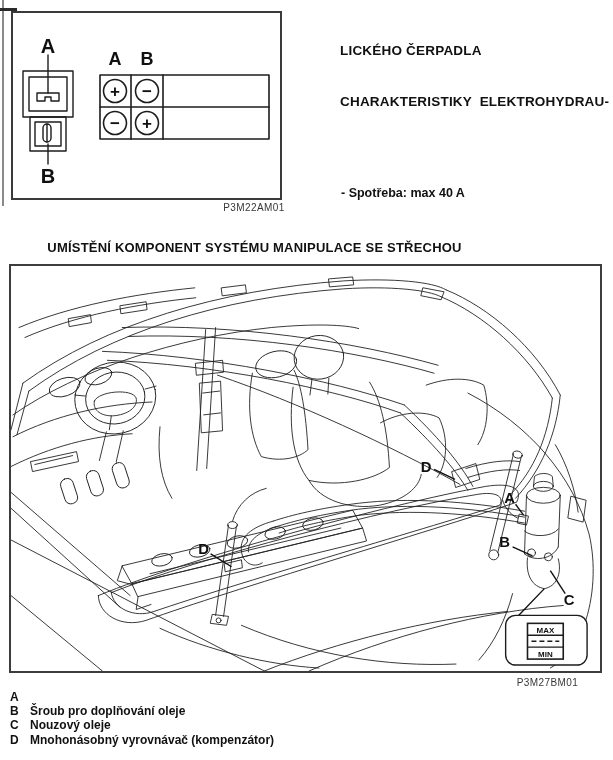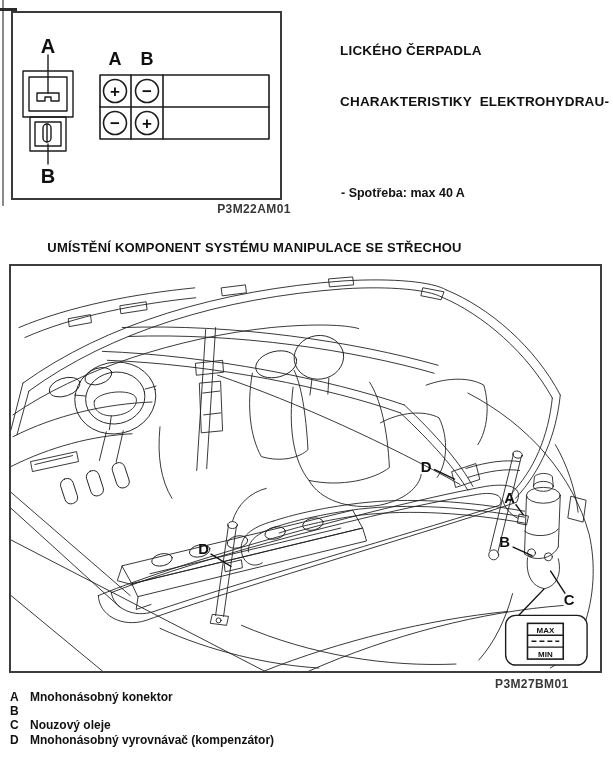--- a/index.html
+++ b/index.html
@@ -5,23 +5,23 @@
   html,body{margin:0;padding:0;background:#fff;}
   body{width:613px;height:760px;position:relative;overflow:hidden;
        font-family:"Liberation Sans", sans-serif;color:#111;}
   .abs{position:absolute;}
   
   .edge-line{left:2px;top:0;width:2px;height:206px;background:#8a8a8a;}
   .corner-mark{left:0;top:8px;width:17px;height:3px;background:#2a2a2a;}
   
   .connector-box{left:11px;top:11px;width:271px;height:189px;
     border:2px solid #3a3a3a;box-sizing:border-box;background:#fff;}
-  .fig-code{font-size:12px;font-weight:bold;color:#383838;letter-spacing:.4px;}
+  .fig-code{font-size:10px;font-weight:normal;color:#383838;letter-spacing:.4px;}
   .code1{left:212px;top:202px;width:84px;text-align:center;}
-  .code2{left:495px;top:677px;width:105px;text-align:left;}
+  .code2{left:495px;top:677px;width:105px;text-align:center;}
   
   .heading{left:340px;top:8px;width:272px;font-weight:bold;font-size:13.5px;
     line-height:17px;white-space:pre;letter-spacing:.2px;}
   .specs{left:341px;top:156px;font-weight:bold;font-size:12.5px;line-height:14.8px;white-space:pre;}
   
   .section-title{left:0;top:240px;width:509px;text-align:center;font-weight:bold;
     font-size:13px;letter-spacing:.2px;}
   
   .main-fig{left:9px;top:264px;width:593px;height:409px;border:2px solid #3d3d3d;
     box-sizing:border-box;background:#fff;}
@@ -257,24 +257,24 @@
       <text x="538" y="370" font-size="8" text-anchor="middle">MAX</text>
       <text x="538" y="394" font-size="8" text-anchor="middle">MIN</text>
     </g>
   </svg>
 </div>
 <div class="abs fig-code code2">P3M27BM01</div>
 
 <div class="abs legend">
   <div class="legend-row">
     <span class="legend-key">A</span>
-    <span>Mnohonásobný konektor</span>
   </div>
   <div class="legend-row">
     <span class="legend-key">B</span>
+    <span>Šroub pro doplňování oleje</span>
   </div>
   <div class="legend-row">
     <span class="legend-key">C</span>
     <span>Nouzový oleje</span>
   </div>
   <div class="legend-row">
     <span class="legend-key">D</span>
     <span>Mnohonásobný vyrovnávač (kompenzátor)</span>
   </div>
 </div>

